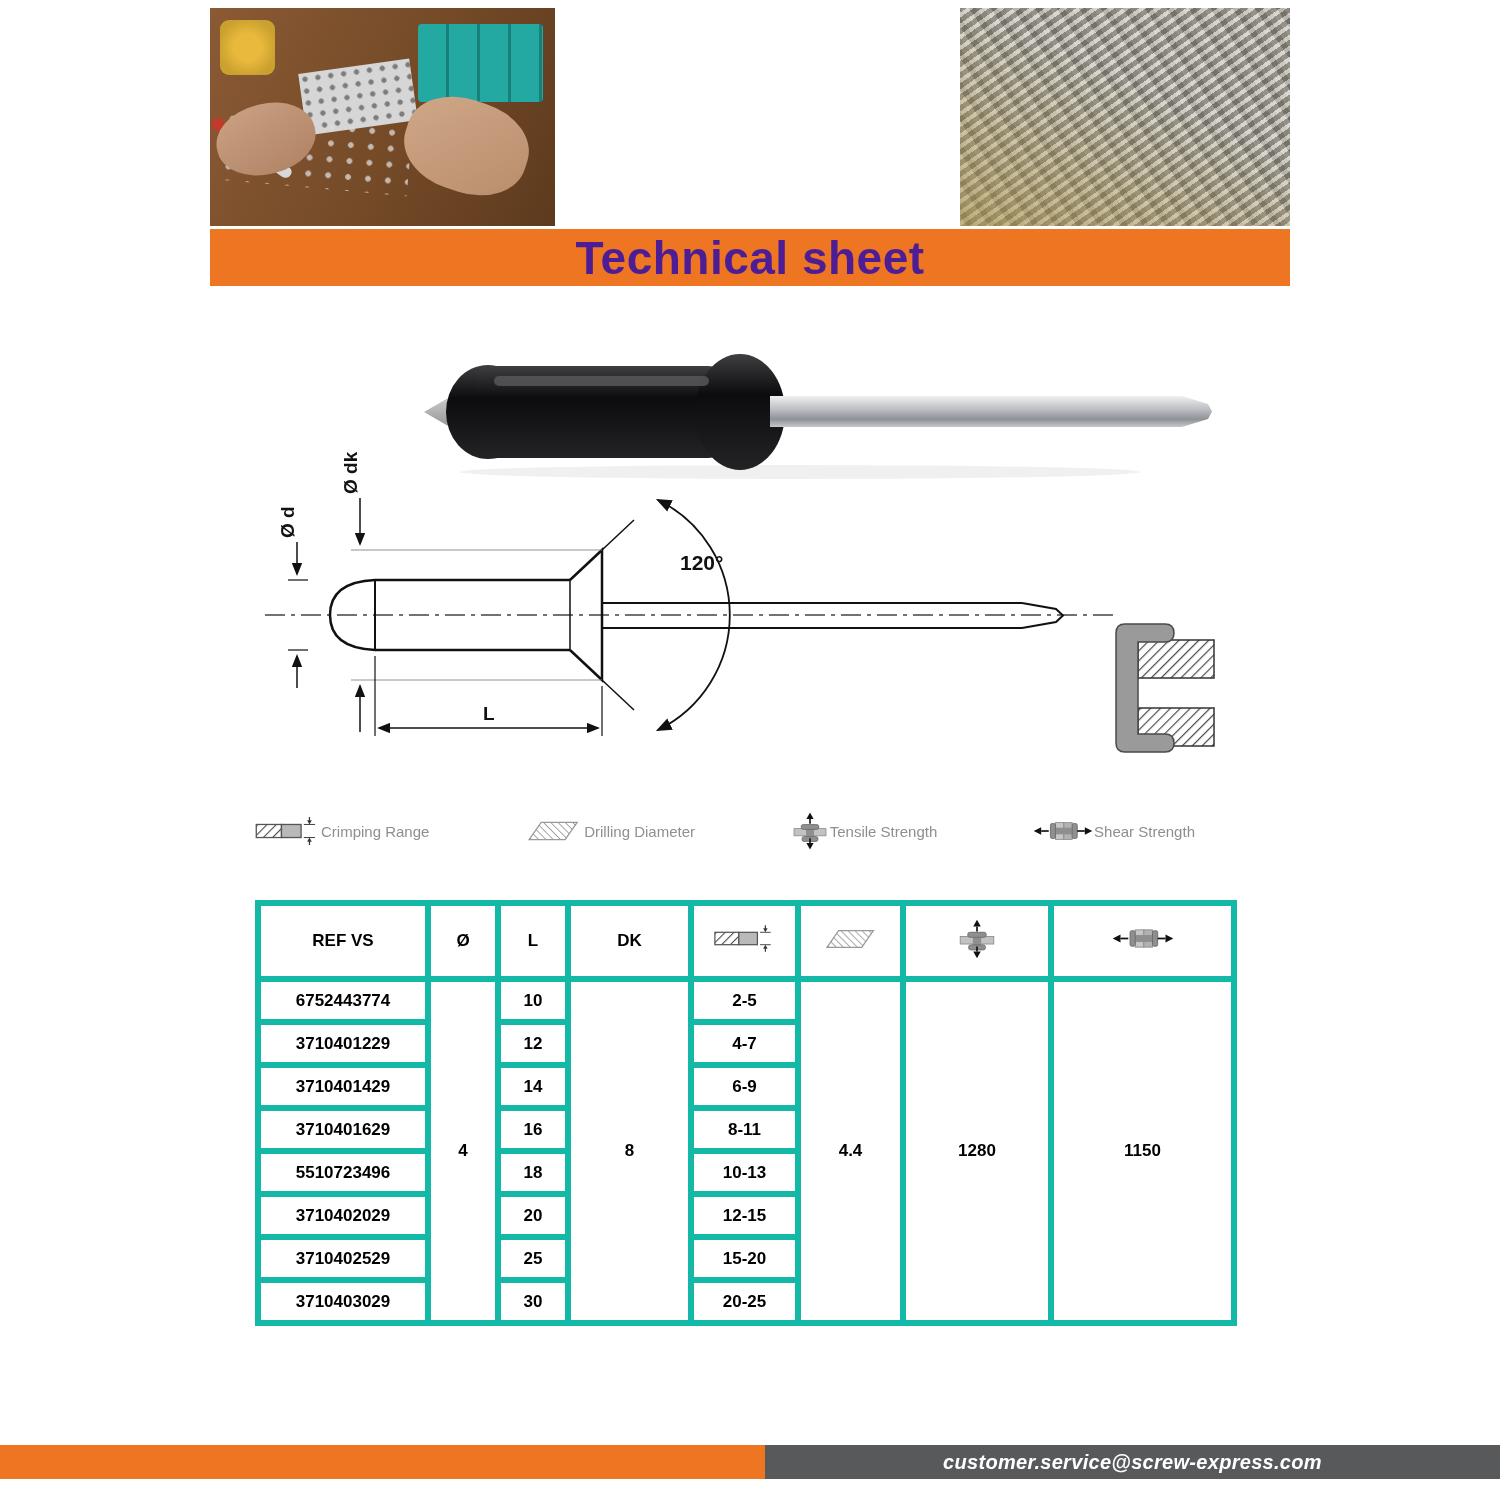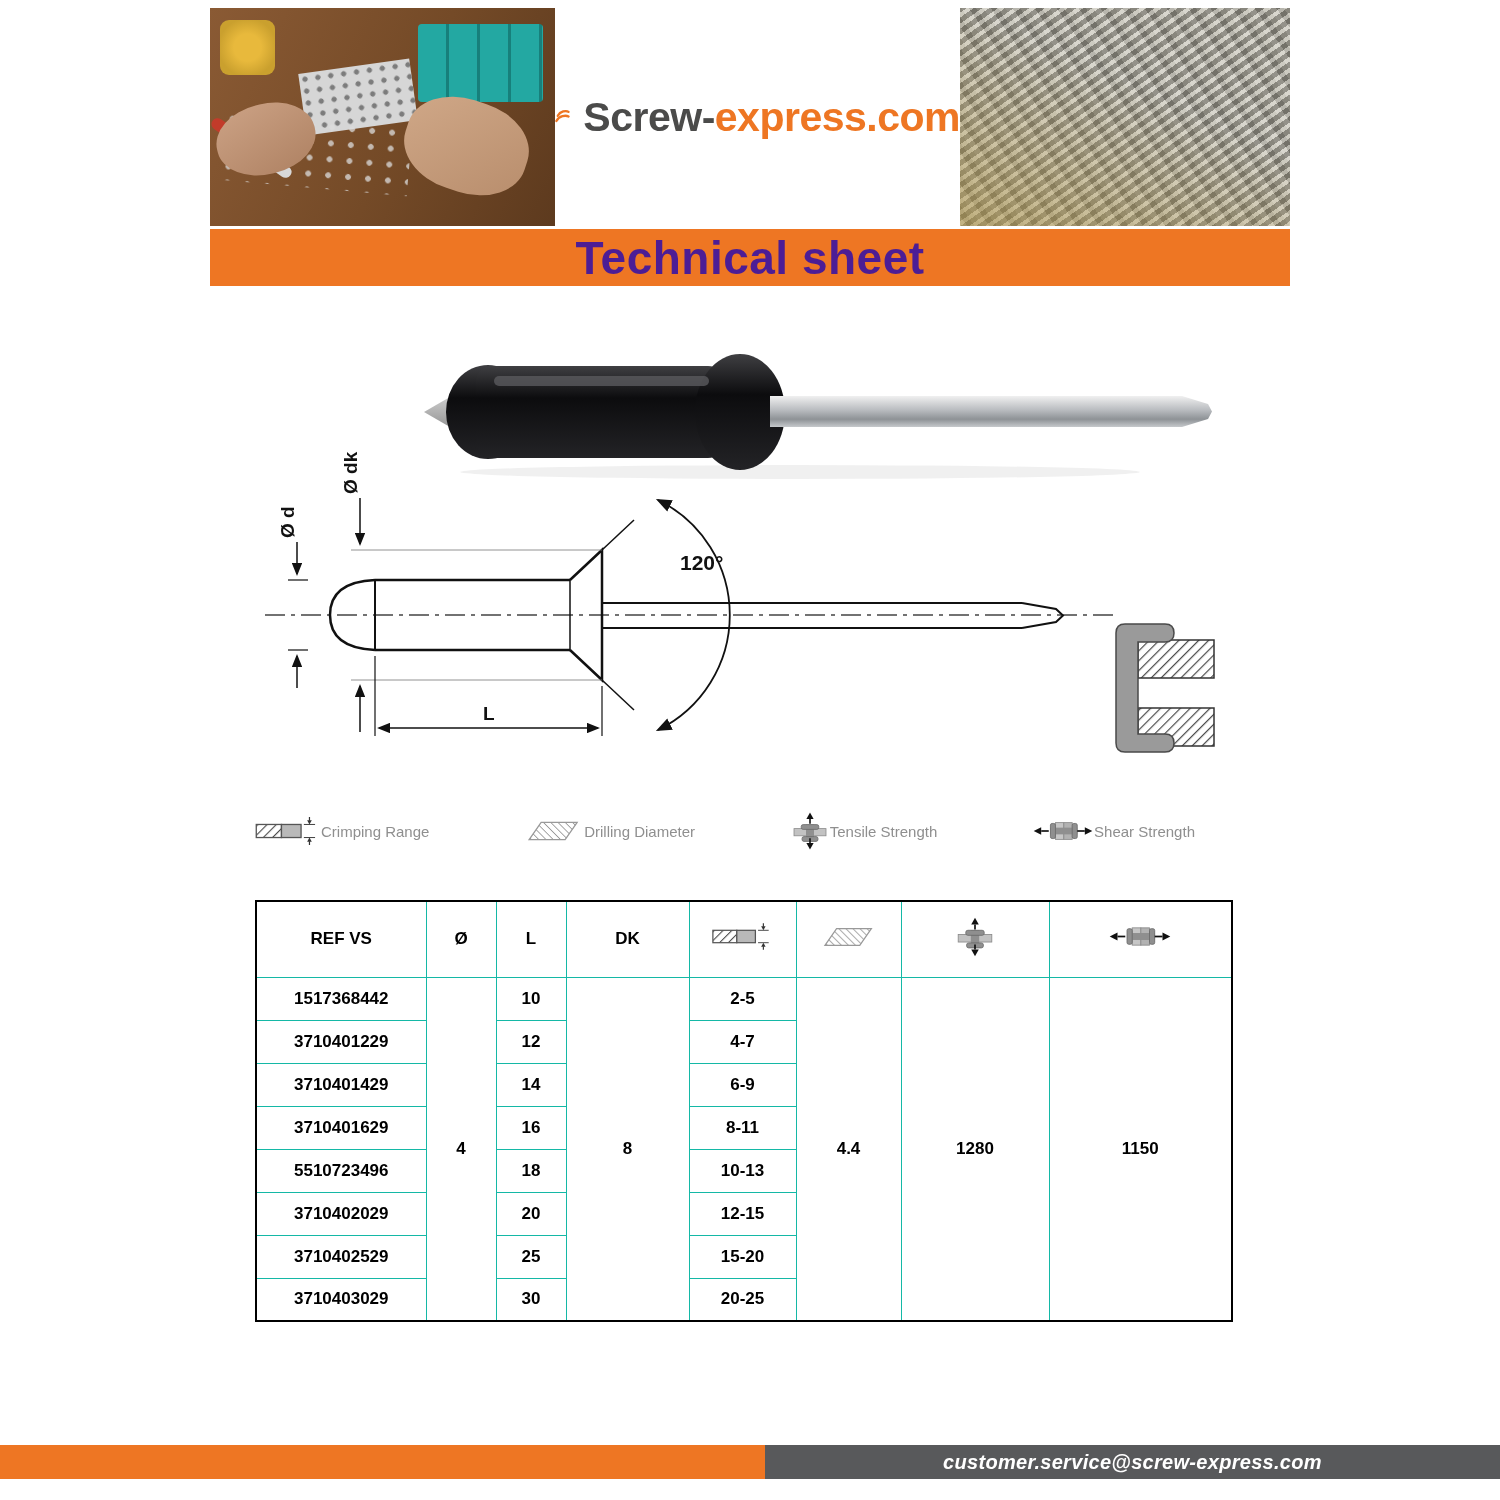--- a/index.html
+++ b/index.html
@@ -46,21 +46,21 @@
   .product-svg{position:absolute;left:410px;top:350px}
   .drawing-svg{position:absolute;left:250px;top:430px}
 
   
   .legend{position:absolute;left:255px;top:812px;width:965px;display:flex;align-items:center;justify-content:space-between;padding-right:25px}
   .legend-item{display:flex;align-items:center;}
   .legend-label{font-size:15px;color:#8f8f8f;white-space:nowrap}
 
   
   .spec-table{position:absolute;left:255px;top:900px;border-collapse:collapse;background:#fff;border:2px solid #000}
-  .spec-table th,.spec-table td{border:1px solid #14b8a6;text-align:center;vertical-align:middle;
+  .spec-table th,.spec-table td{border:6px solid #14b8a6;text-align:center;vertical-align:middle;
     font-size:17px;font-weight:bold;color:#000;padding:4px}
   .spec-table th{height:76px}
   .spec-table td{height:43px}
 
   
   .footer{position:absolute;left:0;top:1445px;width:1500px;height:34px;display:flex}
   .footer-orange{width:765px;height:100%;background:#EE7623}
   .footer-gray{flex:1;height:100%;background:#58595B;display:flex;align-items:center;justify-content:center}
   .footer-email{color:#fff;font-size:20px;font-weight:bold;font-style:italic;letter-spacing:.3px}
 </style>
@@ -126,27 +126,20 @@
   <div class="photo photo-left">
     <div class="pl-tape"></div>
     <div class="pl-teal"></div>
     <div class="pl-tray"></div>
     <div class="pl-screws"></div>
     <div class="pl-driver"></div>
     <div class="pl-hand"></div>
     <div class="pl-hand2"></div>
   </div>
 
-  <div class="logo-area">
-    <svg width="62" height="62" viewBox="0 0 70 70">
-      <path d="M12,30 C22,10 48,6 58,13" stroke="#EE7623" stroke-width="10" fill="none" stroke-linecap="round"></path>
-      <path d="M6,52 C18,30 46,26 58,33" stroke="#EE7623" stroke-width="10" fill="none" stroke-linecap="round"></path>
-    </svg>
-    <div class="logo-text"><span class="logo-prefix">Screw-</span><span class="logo-suffix">express.com</span></div>
-  </div>
 
   <div class="photo photo-right"></div>
 
   <div class="banner">
     <span>Technical sheet</span>
   </div>
 
 
   <svg class="product-svg" width="810" height="132" viewBox="0 0 810 132">
     <defs>
@@ -283,21 +276,21 @@
         </th>
         <th>
           <svg width="64" height="33">
               <use href="#sym-shear"></use>
             </svg>
         </th>
       </tr>
     </thead>
     <tbody>
       <tr>
-        <td>1517368442</td>
+        <td>6752443774</td>
         <td rowspan="8">4</td>
         <td>10</td>
         <td rowspan="8">8</td>
         <td>2-5</td>
         <td rowspan="8">4.4</td>
         <td rowspan="8">1280</td>
         <td rowspan="8">1150</td>
       </tr>
       <tr>
         <td>3710401229</td>

